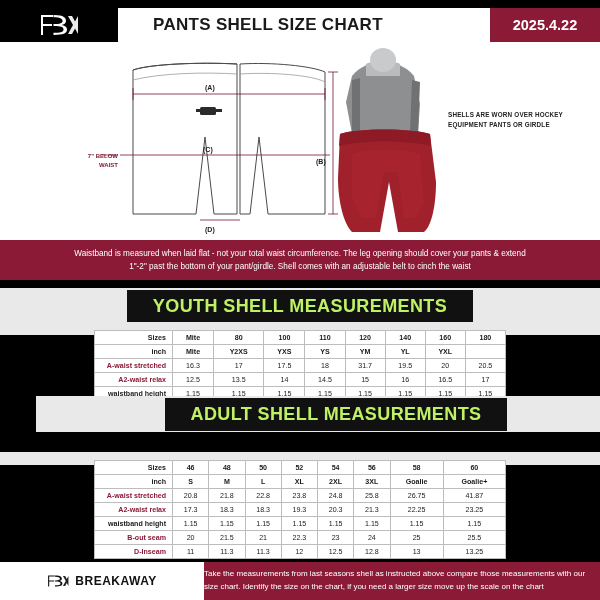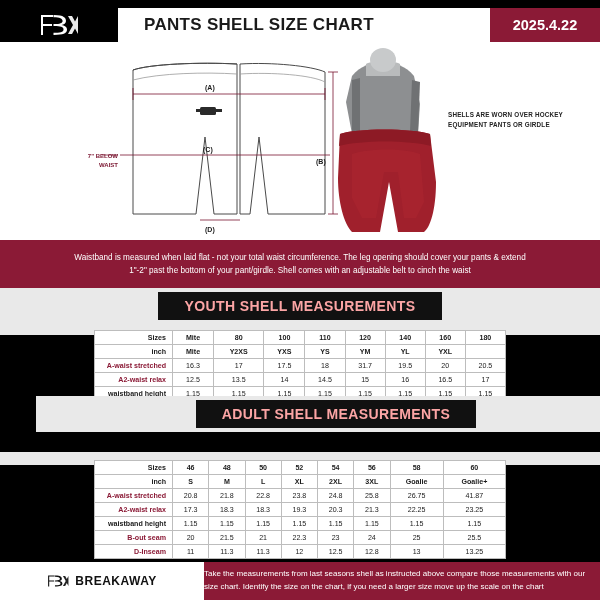--- a/index.html
+++ b/index.html
@@ -19,21 +19,21 @@
   .header {
     position:absolute; left:0; top:8px; width:600px; height:34px;
     display:flex; align-items:stretch;
   }
   .logo-box {
     width:118px; background:#000;
     display:flex; align-items:center; justify-content:center;
   }
   .title-box {
     flex:1; background:#fff; display:flex; align-items:center;
-    padding-left:26px;
+    padding-left:35px;
   }
   .title-box span {
     font-size:17px; font-weight:bold; color:#1a1a1a; letter-spacing:.3px;
   }
   .date-box {
     width:110px; background:#8b1a36; display:flex; align-items:center;
     justify-content:center;
   }
   .date-box span { color:#fff; font-size:14.5px; font-weight:bold; }
 
@@ -49,36 +49,36 @@
     letter-spacing:.2px;
   }
   .below-waist {
     position:absolute; left:78px; top:110px; width:40px;
     font-size:6px; line-height:1.5; color:#7a1530; font-weight:bold;
     text-align:right;
   }
 
   
   .callout {
-    position:absolute; left:0; top:240px; width:600px; height:48px;
+    position:absolute; left:0; top:240px; width:600px; height:40px;
     background:#8b1a36; color:#fff;
     display:flex; align-items:center; justify-content:center;
     text-align:center;
   }
   .callout p {
     margin:0; font-size:8.2px; line-height:1.62; width:462px;
   }
 
   
   .section-band {
     position:absolute; left:0; width:600px; height:36px; background:#e9e9e9;
     display:flex; align-items:center; justify-content:center;
   }
   .pill {
-    background:#111; color:#fca5a5; font-size:14px; font-weight:bold;
+    background:#111; color:#bef264; font-size:18px; font-weight:bold;
     padding:6px 26px; letter-spacing:.4px;
   }
   .unit-band {
     position:absolute; left:0; width:600px; height:13px; background:#e9e9e9;
     text-align:center;
   }
   .unit-band span { font-size:8px; color:#333; }
 
   
   table.size {

